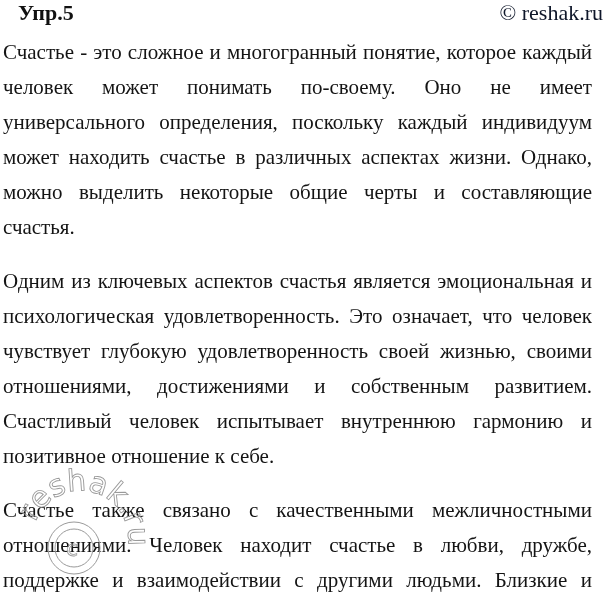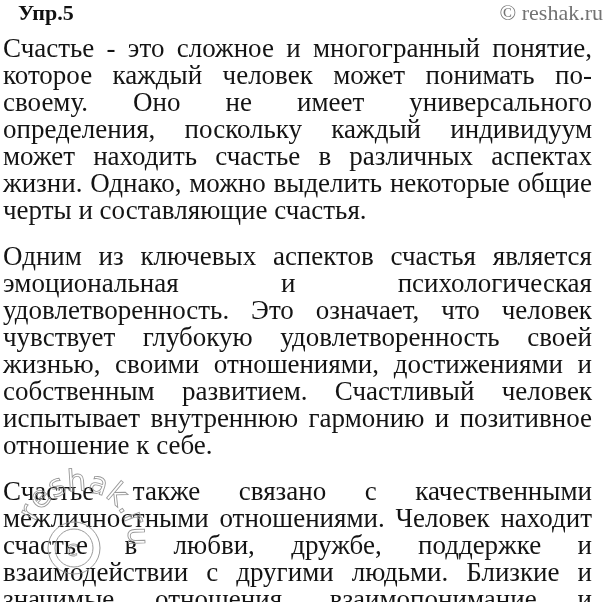--- a/index.html
+++ b/index.html
@@ -31,32 +31,32 @@
       font-weight: bold;
       line-height: 26px;
       color: #111;
     }
     .copyright {
       position: absolute;
       right: 3px;
       top: 0px;
       font-size: 22px;
       line-height: 26px;
-      color: #737373;
+      color: #0f172a;
     }
     .content {
       position: absolute;
       left: 3px;
       top: 35px;
       width: 605px;
     }
     .para {
       margin: 0 16px 19px 0;
-      font-size: 27px;
-      line-height: 27px;
+      font-size: 21px;
+      line-height: 35px;
       text-align: justify;
       text-align-last: left;
       letter-spacing: 0px;
     }
     .watermark {
       position: absolute;
       left: 18px;
       top: 448px;
       width: 140px;
       height: 140px;

